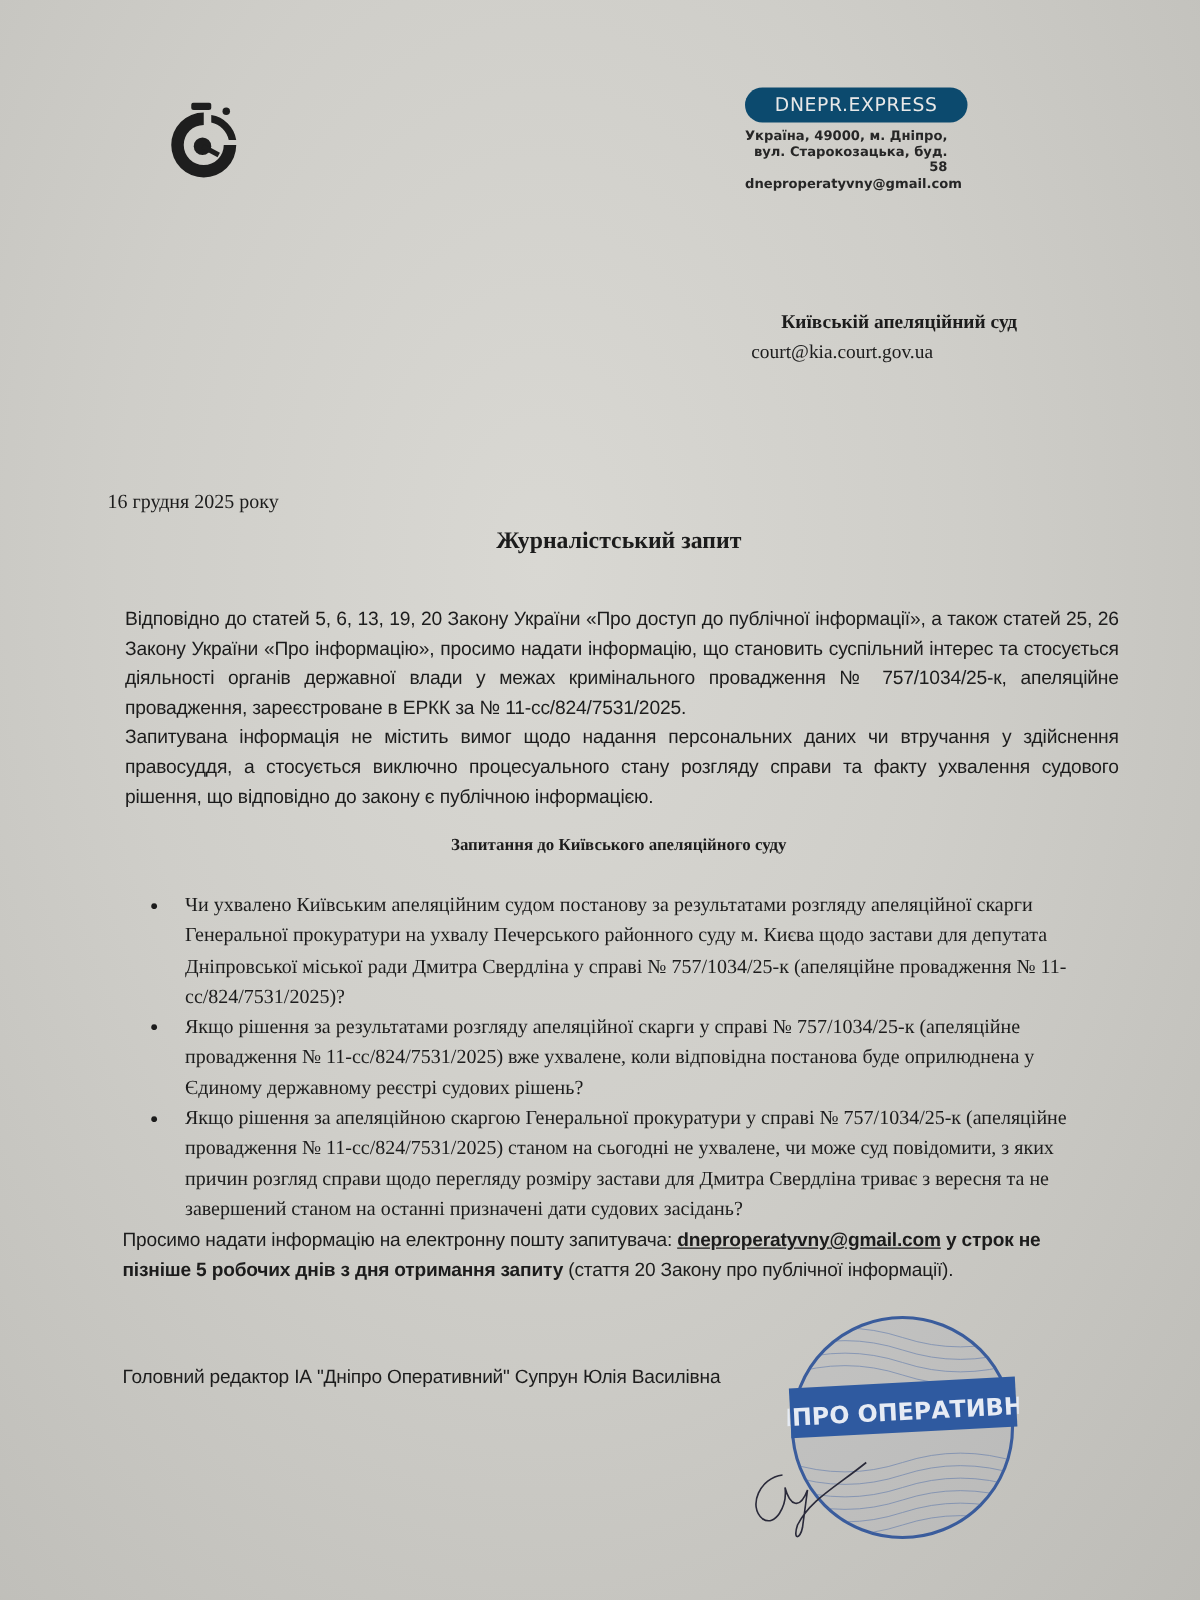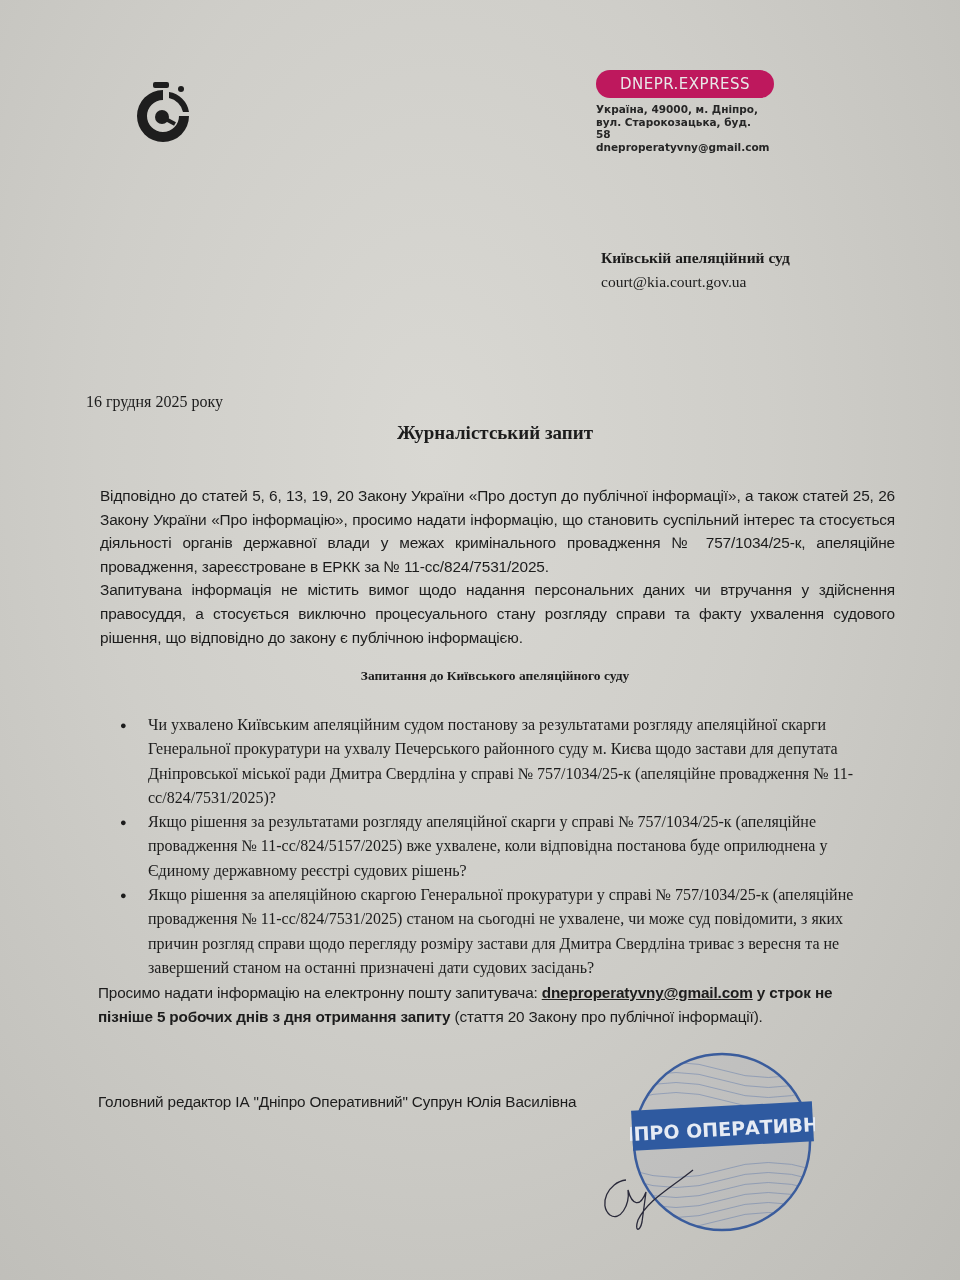--- a/index.html
+++ b/index.html
@@ -11,25 +11,25 @@
   }
   .abs { position:absolute; }
   
   .logo { left:133px; top:80px; width:370px; height:70px; }
   .logo-mark { position:absolute; left:0; top:2px; width:60px; height:64px; }
   .logo-text { position:absolute; left:73px; top:2px; font-family:"DejaVu Sans", sans-serif; font-weight:bold; color:#1e1e1e; line-height:30px; letter-spacing:0.5px; }
   .logo-line1 { font-size:30px; }
   .logo-line2 { font-size:30px; letter-spacing:0.2px; }
   
   .express { left:596px; top:70px; width:178px; }
-  .express-pill { background:#be185d; color:#e8e8e8; border-radius:14px; height:28px; line-height:28px; text-align:center; font-family:"DejaVu Sans", sans-serif; font-size:15px; letter-spacing:0.5px; }
-  .express-addr { text-align:left; font-family:"DejaVu Sans", sans-serif; font-size:10.5px; font-weight:bold; color:#262626; line-height:12.5px; margin-top:5px; padding-right:16px; }
+  .express-pill { background:#0c4a6e; color:#e8e8e8; border-radius:14px; height:28px; line-height:28px; text-align:center; font-family:"DejaVu Sans", sans-serif; font-size:15px; letter-spacing:0.5px; }
+  .express-addr { text-align:right; font-family:"DejaVu Sans", sans-serif; font-size:10.5px; font-weight:bold; color:#262626; line-height:12.5px; margin-top:5px; padding-right:16px; }
   
   .recipient { left:601px; top:246px; font-size:15.5px; line-height:24px; }
-  .recipient .name { font-weight:bold; }
+  .recipient .name { font-weight:bold;margin-left:24px; }
   
   .date { left:86px; top:393px; font-size:16px; }
   .title { left:0; width:960px; top:422px; text-align:center; font-size:19px; font-weight:bold; padding-left:30px; box-sizing:border-box; }
   .intro { left:100px; top:484px; width:795px; font-family:"Liberation Sans", sans-serif; font-size:15.4px; line-height:23.6px; text-align:justify; letter-spacing:-0.15px; }
   .intro p { margin:0; }
   .q-heading { left:0; width:960px; top:668px; text-align:center; font-size:13.5px; font-weight:bold; padding-left:30px; box-sizing:border-box; }
   .questions { left:120px; top:713px; width:760px; margin:0; padding:0; list-style:none; font-size:16px; line-height:24.3px; }
   .questions li { position:relative; padding-left:28px; }
   .questions li::before { content:"\25CF"; position:absolute; left:0; top:0; font-size:11px; }
   .closing { left:98px; top:981px; width:790px; font-family:"Liberation Sans", sans-serif; font-size:15.3px; line-height:24px; letter-spacing:-0.15px; }
@@ -75,21 +75,21 @@
 
 <div class="abs intro">
   <p>Відповідно до статей 5, 6, 13, 19, 20 Закону України «Про доступ до публічної інформації», а також статей 25, 26 Закону України «Про інформацію», просимо надати інформацію, що становить суспільний інтерес та стосується діяльності органів державної влади у межах кримінального провадження № 757/1034/25-к, апеляційне провадження, зареєстроване в ЕРКК за № 11-сс/824/7531/2025.</p>
   <p>Запитувана інформація не містить вимог щодо надання персональних даних чи втручання у здійснення правосуддя, а стосується виключно процесуального стану розгляду справи та факту ухвалення судового рішення, що відповідно до закону є публічною інформацією.</p>
 </div>
 
 <div class="abs q-heading">Запитання до Київського апеляційного суду</div>
 
 <ul class="abs questions">
   <li>Чи ухвалено Київським апеляційним судом постанову за результатами розгляду апеляційної скарги Генеральної прокуратури на ухвалу Печерського районного суду м. Києва щодо застави для депутата Дніпровської міської ради Дмитра Свердліна у справі № 757/1034/25-к (апеляційне провадження № 11-сс/824/7531/2025)?</li>
-  <li>Якщо рішення за результатами розгляду апеляційної скарги у справі № 757/1034/25-к (апеляційне провадження № 11-сс/824/5157/2025) вже ухвалене, коли відповідна постанова буде оприлюднена у Єдиному державному реєстрі судових рішень?</li>
+  <li>Якщо рішення за результатами розгляду апеляційної скарги у справі № 757/1034/25-к (апеляційне провадження № 11-сс/824/7531/2025) вже ухвалене, коли відповідна постанова буде оприлюднена у Єдиному державному реєстрі судових рішень?</li>
   <li>Якщо рішення за апеляційною скаргою Генеральної прокуратури у справі № 757/1034/25-к (апеляційне провадження № 11-сс/824/7531/2025) станом на сьогодні не ухвалене, чи може суд повідомити, з яких причин розгляд справи щодо перегляду розміру застави для Дмитра Свердліна триває з вересня та не завершений станом на останні призначені дати судових засідань?</li>
 </ul>
 
 <div class="abs closing">
   <span>Просимо надати інформацію на електронну пошту запитувача: </span><span class="email">dneproperatyvny@gmail.com</span><b> у строк не пізніше 5 робочих днів з дня отримання запиту</b><span> (стаття 20 Закону про публічної інформації).</span>
 </div>
 
 <div class="abs signature-line">Головний редактор ІА "Дніпро Оперативний" Супрун Юлія Василівна</div>
 
 <svg class="abs stamp" viewBox="0 0 185 185">

